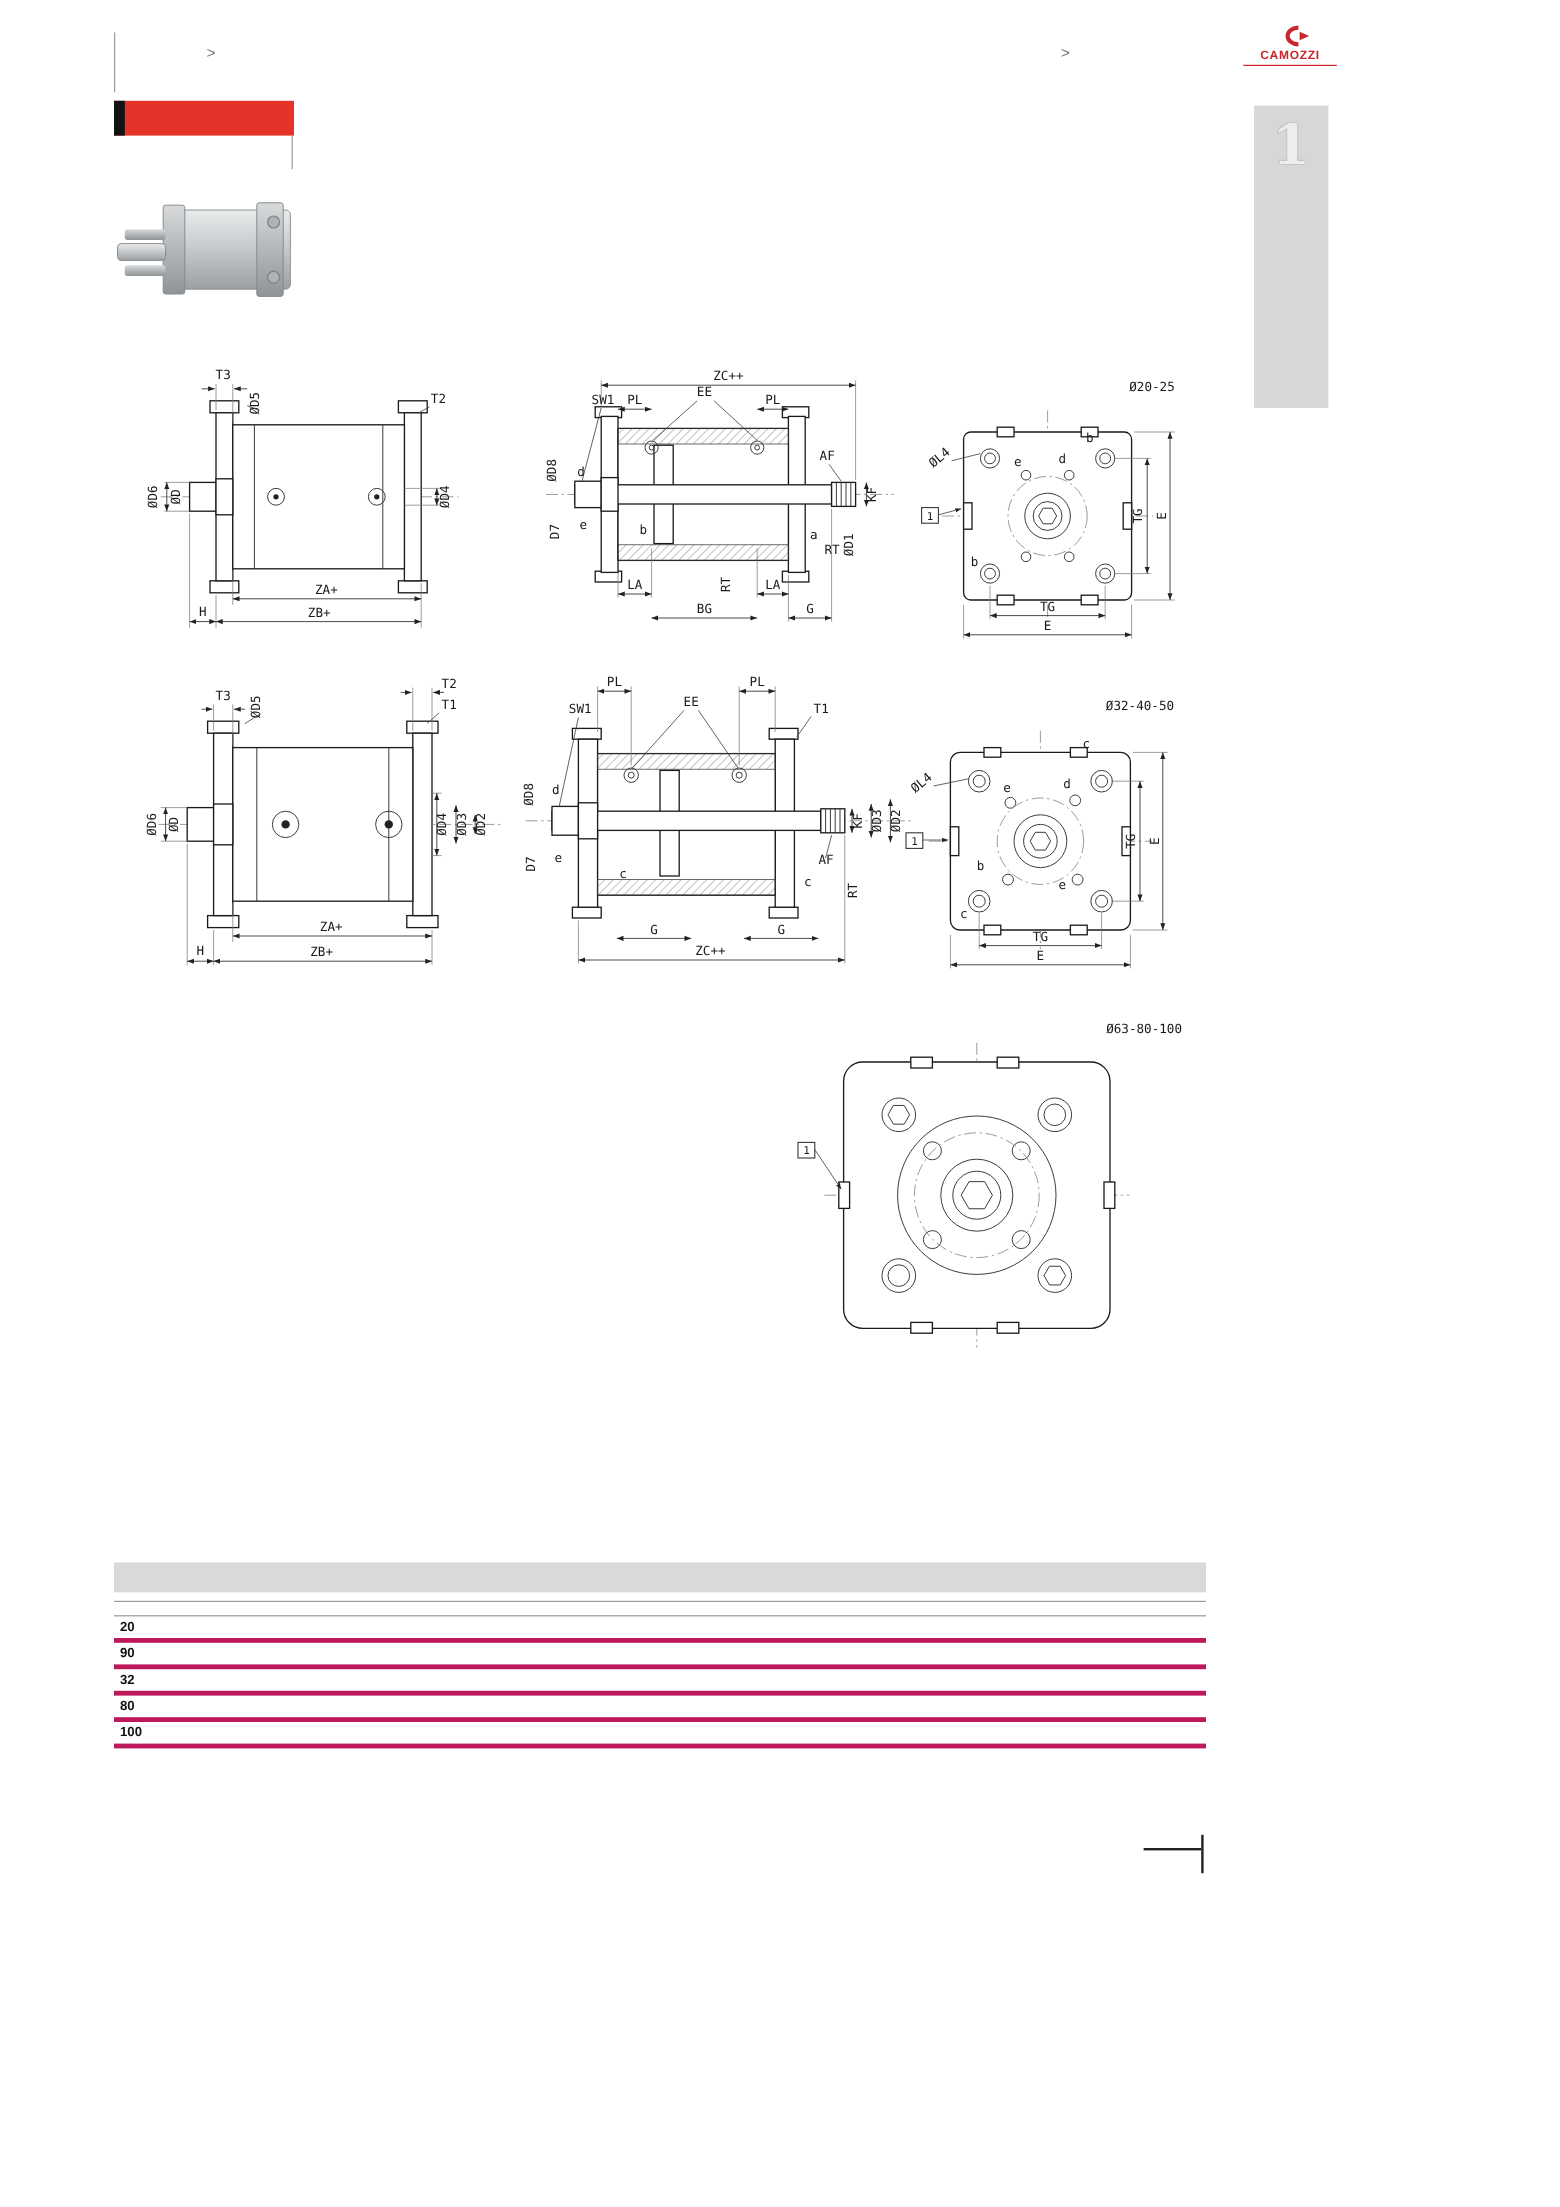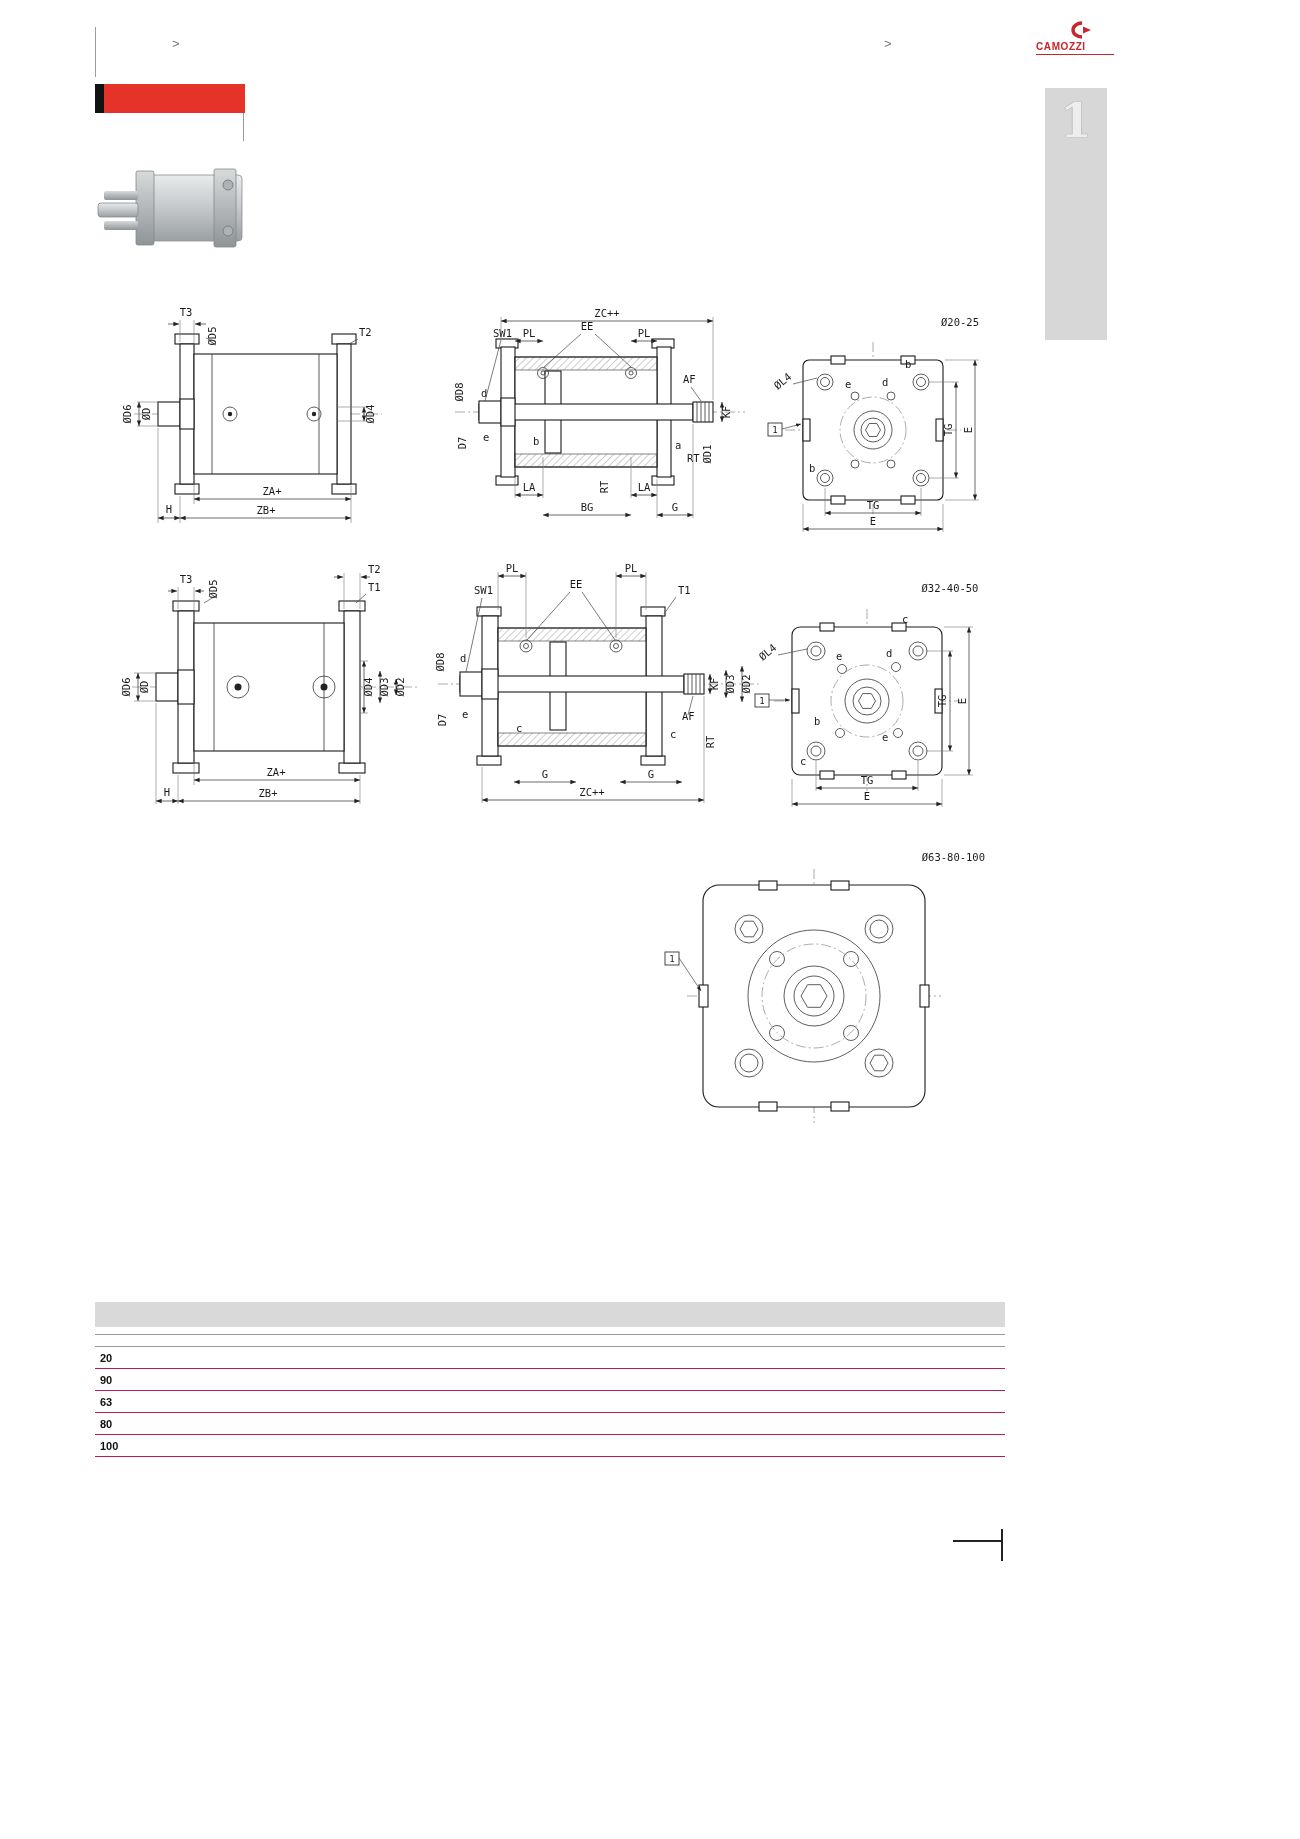--- a/index.html
+++ b/index.html
@@ -16,33 +16,33 @@
   .cl   { fill:none; stroke:#888; stroke-width:0.7; stroke-dasharray:10 3 2 3; }
   .refbox { fill:#fff; stroke:#333; stroke-width:0.9; }
   .reftext { font-size:9px; }
 
   .crumb { position:absolute; font-size:13px; color:#777; }
   .vline { position:absolute; background:#9a9a9a; }
 
   .banner { position:absolute; left:95px; top:84px; width:150px; height:29px;
             background:#e6332a; border-left:9px solid #121212; }
 
-  .logo { position:absolute; left:1036px; top:20px; width:78px; text-align:left; }
+  .logo { position:absolute; left:1036px; top:20px; width:78px; text-align:center; }
   .logo-text { font-size:10px; font-weight:bold; letter-spacing:0.6px; color:#c9252c; margin-top:1px; }
   .logo-rule { border-top:1.6px solid #c9252c; margin-top:2px; }
 
   .tab { position:absolute; left:1045px; top:88px; width:62px; height:252px; background:#d7d7d7; text-align:center; }
   .tab span { display:inline-block; margin-top:6px; font-family:"DejaVu Serif",serif; font-size:46px; font-weight:bold;
               color:#ededed; text-shadow:0 0 1px #9a9a9a, 0 0 1px #9a9a9a; }
 
   .table { position:absolute; left:95px; top:1302px; width:910px; }
   .t-head { height:25px; background:#d9d9d9; }
   .t-sub1 { height:8px; border-bottom:1px solid #9a9a9a; }
   .t-sub2 { height:12px; border-bottom:1px solid #9a9a9a; }
-  .t-row { height:22px; border-bottom:1px solid #be185d; display:flex; align-items:center; }
+  .t-row { height:22px; border-bottom:4px solid #be185d; display:flex; align-items:center; }
   .t-label { font-weight:bold; font-size:11px; padding-left:5px; color:#111; }
 
   .fmark-h { position:absolute; left:953px; top:1540px; width:48px; height:2px; background:#222; }
   .fmark-v { position:absolute; left:1001px; top:1529px; width:2px; height:32px; background:#222; }
 </style>
 </head>
 <body>
 
 <div>
 
@@ -512,21 +512,21 @@
     <div class="t-head"></div>
     <div class="t-sub1"></div>
     <div class="t-sub2"></div>
     <div class="t-row">
         <span class="t-label">20</span>
       </div>
     <div class="t-row">
         <span class="t-label">90</span>
       </div>
     <div class="t-row">
-        <span class="t-label">63</span>
+        <span class="t-label">32</span>
       </div>
     <div class="t-row">
         <span class="t-label">80</span>
       </div>
     <div class="t-row">
         <span class="t-label">100</span>
       </div>
   </div>
 
   <div class="fmark-h"></div>

